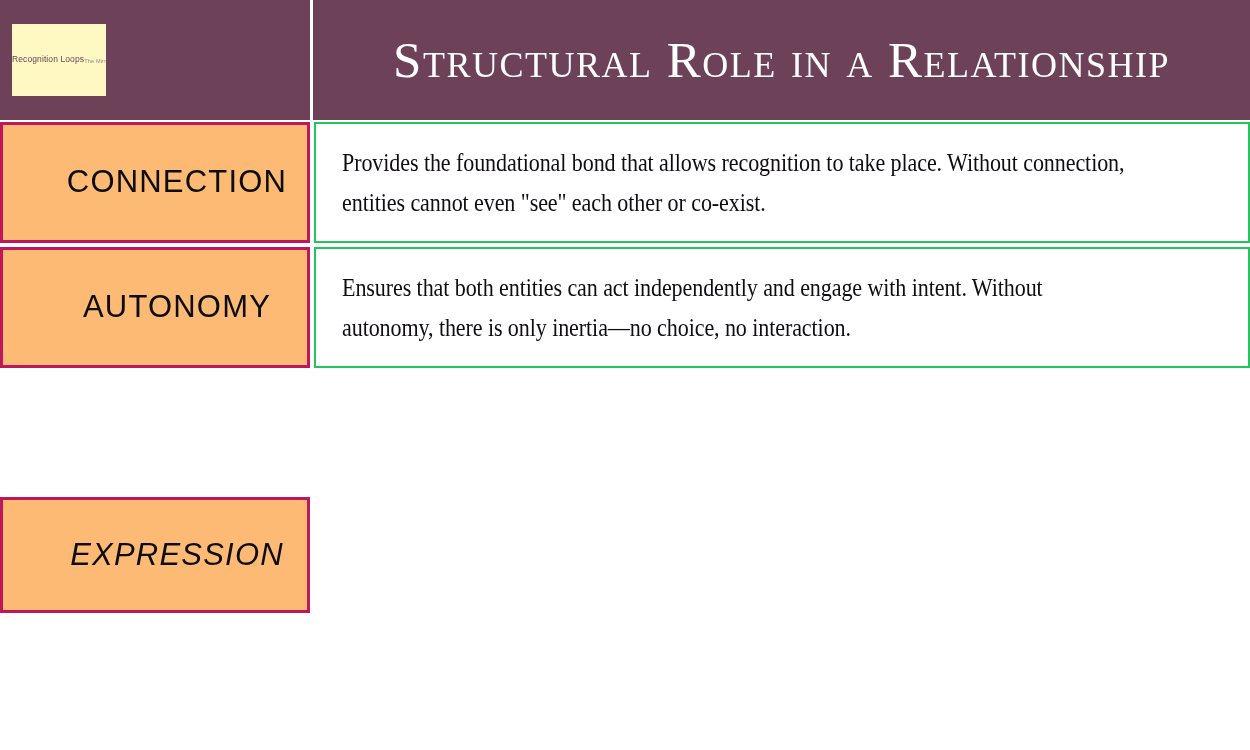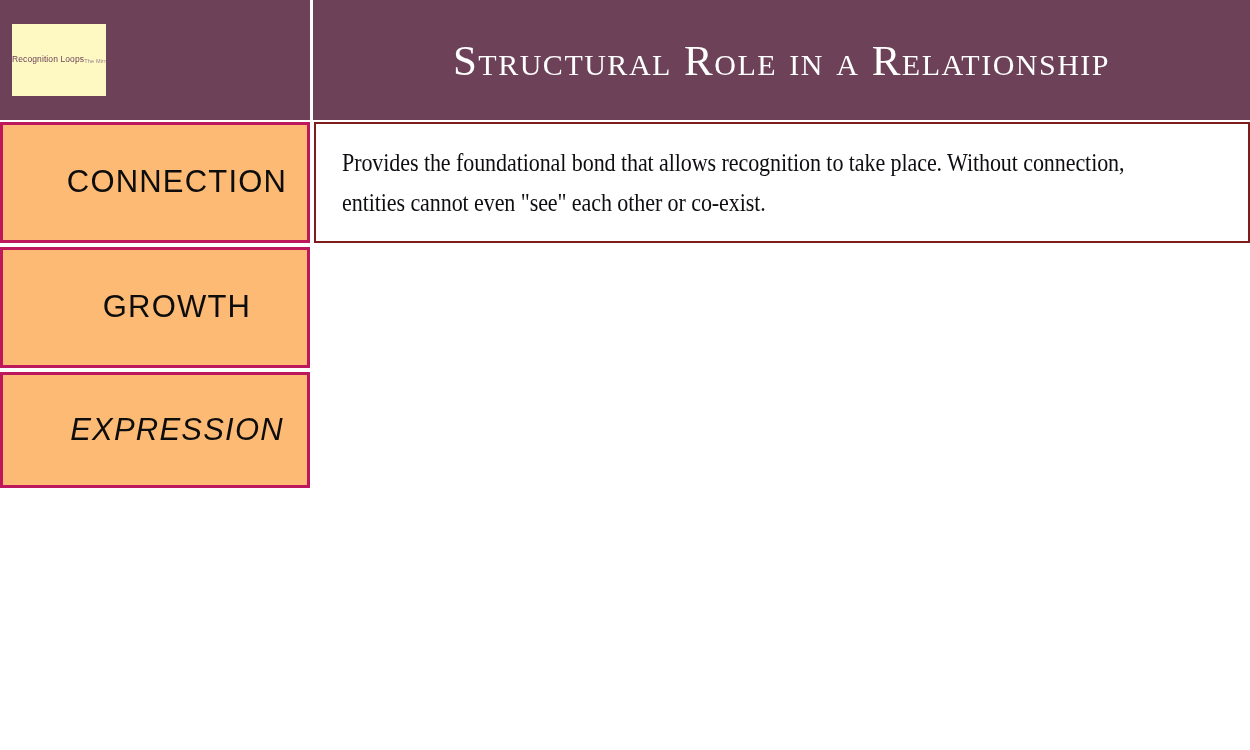--- a/index.html
+++ b/index.html
@@ -43,21 +43,21 @@
     font-variant:small-caps;
     letter-spacing:1.5px;
     font-weight:400;
   }
   .head-need .head-title{
     font-size:47px;
     margin-left:22px;
     line-height:1;
   }
   .head-role .head-title{
-    font-size:43px;
+    font-size:51px;
     line-height:1;
   }
 
   
   .logo-box{
     width:94px;height:72px;
     margin-left:12px;
     background:#fef9c3;
     box-sizing:border-box;
     position:relative;
@@ -103,21 +103,21 @@
     box-sizing:border-box;
     border:3px solid #be185d;
     margin:2px 2px 2px 0;
     display:flex;align-items:center;justify-content:center;
     background:#fdba74;
     padding-left:44px;
   }
   .cell-role{
     flex:1 1 auto;
     box-sizing:border-box;
-    border:2px solid #7f1d1d;
+    border:2px solid #22c55e;
     margin:2px 0 2px 2px;
     display:flex;align-items:center;
     background:#ffffff;
     padding:4px 28px 4px 26px;
   }
   .need-label{
     font-family:"Liberation Sans",sans-serif;
     font-weight:300;
     font-size:31px;
     letter-spacing:1.2px;
@@ -182,25 +182,30 @@
 
   <div class="body-row r1">
     <div class="cell-need">
       <div class="need-label">CONNECTION</div>
     </div>
     <div class="cell-role">
       <div class="role-text">Provides the foundational bond that allows recognition to take place. Without connection, entities cannot even "see" each other or co-exist.</div>
     </div>
   </div>
 
+  <div class="body-row r2">
+    <div class="cell-need">
+      <div class="need-label">AUTONOMY</div>
+    </div>
+    <div class="cell-role">
+      <div class="role-text">Ensures that both entities can act independently and engage with intent. Without autonomy, there is only inertia—no choice, no interaction.</div>
+    </div>
+  </div>
 
   <div class="body-row r3">
-    <div class="cell-need">
-      <div class="need-label">GROWTH</div>
-    </div>
   </div>
 
   <div class="body-row r4">
     <div class="cell-need">
       <div class="need-label">EXPRESSION</div>
     </div>
   </div>
 
 
 </div>

